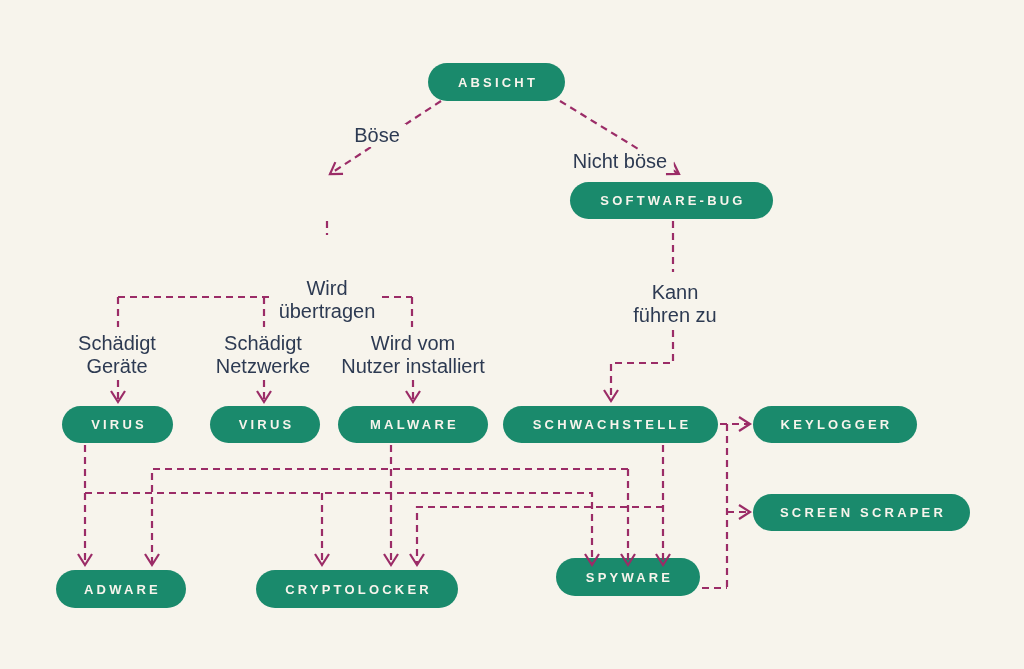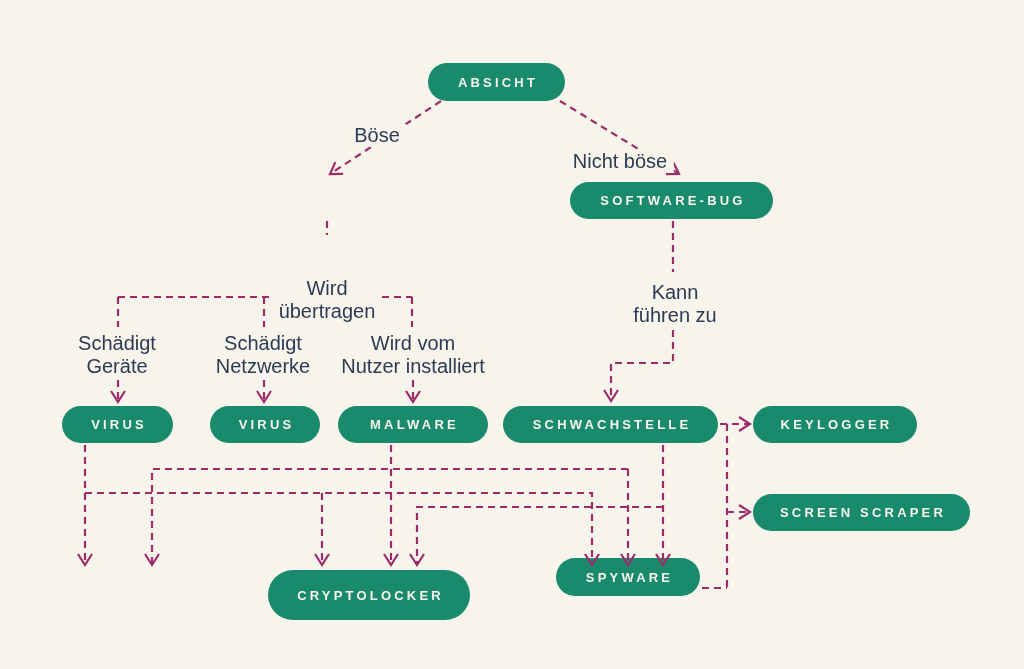--- a/index.html
+++ b/index.html
@@ -87,21 +87,22 @@
     <path class="e" d="M663 445 V565" marker-end="url(#arw)"></path>
   </svg>
 <div class="pill" style="left: 428px; top: 63px; width: 137px; height: 38px;">ABSICHT</div>
     <div class="pill" style="left: 570px; top: 182px; width: 203px; height: 37px;">SOFTWARE-BUG</div>
     <div class="pill" style="left: 62px; top: 406px; width: 111px; height: 37px;">VIRUS</div>
     <div class="pill" style="left: 210px; top: 406px; width: 110px; height: 37px;">VIRUS</div>
     <div class="pill" style="left: 338px; top: 406px; width: 150px; height: 37px;">MALWARE</div>
     <div class="pill" style="left: 503px; top: 406px; width: 215px; height: 37px;">SCHWACHSTELLE</div>
     <div class="pill" style="left: 753px; top: 406px; width: 164px; height: 37px;">KEYLOGGER</div>
     <div class="pill" style="left: 753px; top: 494px; width: 217px; height: 37px;">SCREEN SCRAPER</div>
-    <div class="pill" style="left: 268px; top: 570px; width: 202px; height: 50px;">CRYPTOLOCKER</div>
+    <div class="pill" style="left: 56px; top: 570px; width: 130px; height: 38px;">ADWARE</div>
+    <div class="pill" style="left: 256px; top: 570px; width: 202px; height: 38px;">CRYPTOLOCKER</div>
     <div class="pill" style="left: 556px; top: 558px; width: 144px; height: 38px;">SPYWARE</div>
     <div class="edge-label" style="left: 377px; top: 124px;">
       <div>Böse</div>
     </div>
     <div class="edge-label" style="left: 620px; top: 134px; margin-top: 16px;">
       <div>Nicht böse</div>
     </div>
     <div class="edge-label" style="left: 327px; top: 237px; margin-top: 40px;">
       <div>Wird</div>
       <div>übertragen</div>

